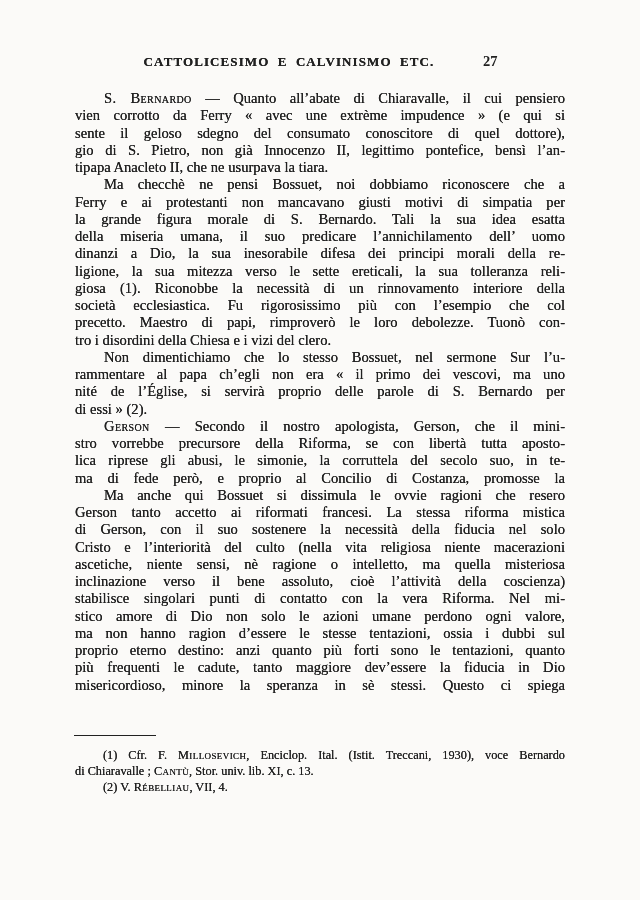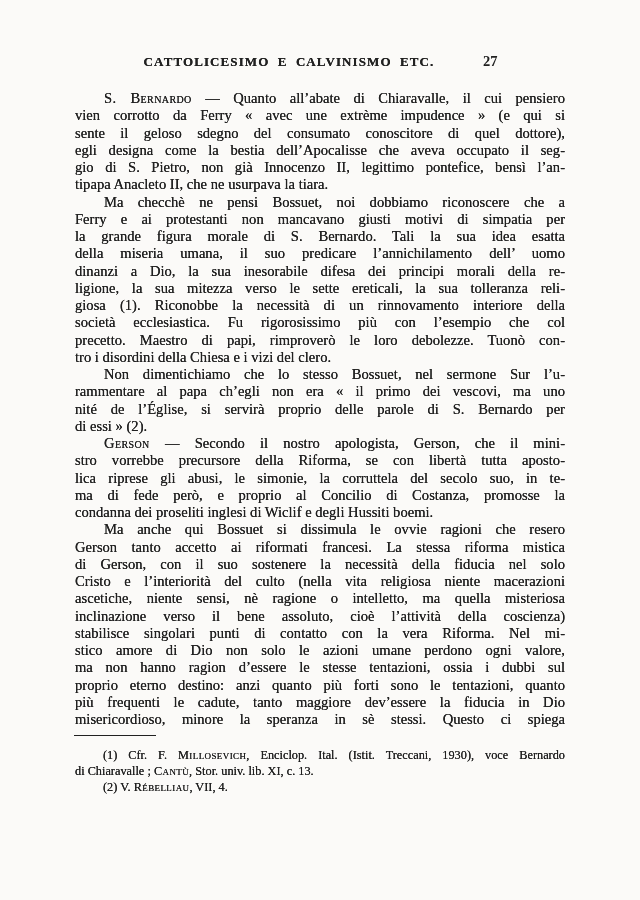--- a/index.html
+++ b/index.html
@@ -92,21 +92,20 @@
   <header class="running-header">
     <span class="running-title">CATTOLICESIMO E CALVINISMO ETC.</span>
     <span class="page-number">27</span>
   </header>
 
   <main class="text-block" id="body-block">
       <div class="paragraph">
         <div class="line indent"><span class="sc">S. Bernardo</span><span> — Quanto all’abate di Chiaravalle, il cui pensiero</span></div>
         <div class="line"><span>vien corrotto da Ferry « avec une extrème impudence » (e qui si</span></div>
         <div class="line"><span>sente il geloso sdegno del consumato conoscitore di quel dottore),</span></div>
-        <div class="line"><span>egli designa come la bestia dell’Apocalisse che aveva occupato il seg-</span></div>
         <div class="line"><span>gio di S. Pietro, non già Innocenzo II, legittimo pontefice, bensì l’an-</span></div>
         <div class="line last"><span>tipapa Anacleto II, che ne usurpava la tiara.</span></div>
       </div>
       <div class="paragraph">
         <div class="line indent"><span>Ma checchè ne pensi Bossuet, noi dobbiamo riconoscere che a</span></div>
         <div class="line"><span>Ferry e ai protestanti non mancavano giusti motivi di simpatia per</span></div>
         <div class="line"><span>la grande figura morale di S. Bernardo. Tali la sua idea esatta</span></div>
         <div class="line"><span>della miseria umana, il suo predicare l’annichilamento dell’ uomo</span></div>
         <div class="line"><span>dinanzi a Dio, la sua inesorabile difesa dei principi morali della re-</span></div>
         <div class="line"><span>ligione, la sua mitezza verso le sette ereticali, la sua tolleranza reli-</span></div>
@@ -119,21 +118,20 @@
         <div class="line indent"><span>Non dimentichiamo che lo stesso Bossuet, nel sermone </span><span class="i">Sur l’u-</span></div>
         <div class="line"><span>rammentare al papa ch’egli non era « il primo dei vescovi, ma uno</span></div>
         <div class="line"><span class="i">nité de l’Église</span><span>, si servirà proprio delle parole di S. Bernardo per</span></div>
         <div class="line last"><span>di essi » (2).</span></div>
       </div>
       <div class="paragraph">
         <div class="line indent"><span class="sc">Gerson</span><span> — Secondo il nostro apologista, Gerson, che il mini-</span></div>
         <div class="line"><span>stro vorrebbe precursore della Riforma, se con libertà tutta aposto-</span></div>
         <div class="line"><span>lica riprese gli abusi, le simonie, la corruttela del secolo suo, in te-</span></div>
         <div class="line"><span>ma di fede però, e proprio al Concilio di Costanza, promosse la</span></div>
-        <div class="line last"><span>condanna dei proseliti inglesi di Wiclif e degli Hussiti boemi.</span></div>
       </div>
       <div class="paragraph">
         <div class="line indent"><span>Ma anche qui Bossuet si dissimula le ovvie ragioni che resero</span></div>
         <div class="line"><span>Gerson tanto accetto ai riformati francesi. La stessa riforma mistica</span></div>
         <div class="line"><span>di Gerson, con il suo sostenere la necessità della fiducia nel solo</span></div>
         <div class="line"><span>Cristo e l’interiorità del culto (nella vita religiosa niente macerazioni</span></div>
         <div class="line"><span>ascetiche, niente sensi, nè ragione o intelletto, ma quella misteriosa</span></div>
         <div class="line"><span>inclinazione verso il bene assoluto, cioè l’attività della </span><span class="i">coscienza</span><span>)</span></div>
         <div class="line"><span>stabilisce singolari punti di contatto con la vera Riforma. Nel mi-</span></div>
         <div class="line"><span>stico amore di Dio non solo le azioni umane perdono ogni valore,</span></div>

